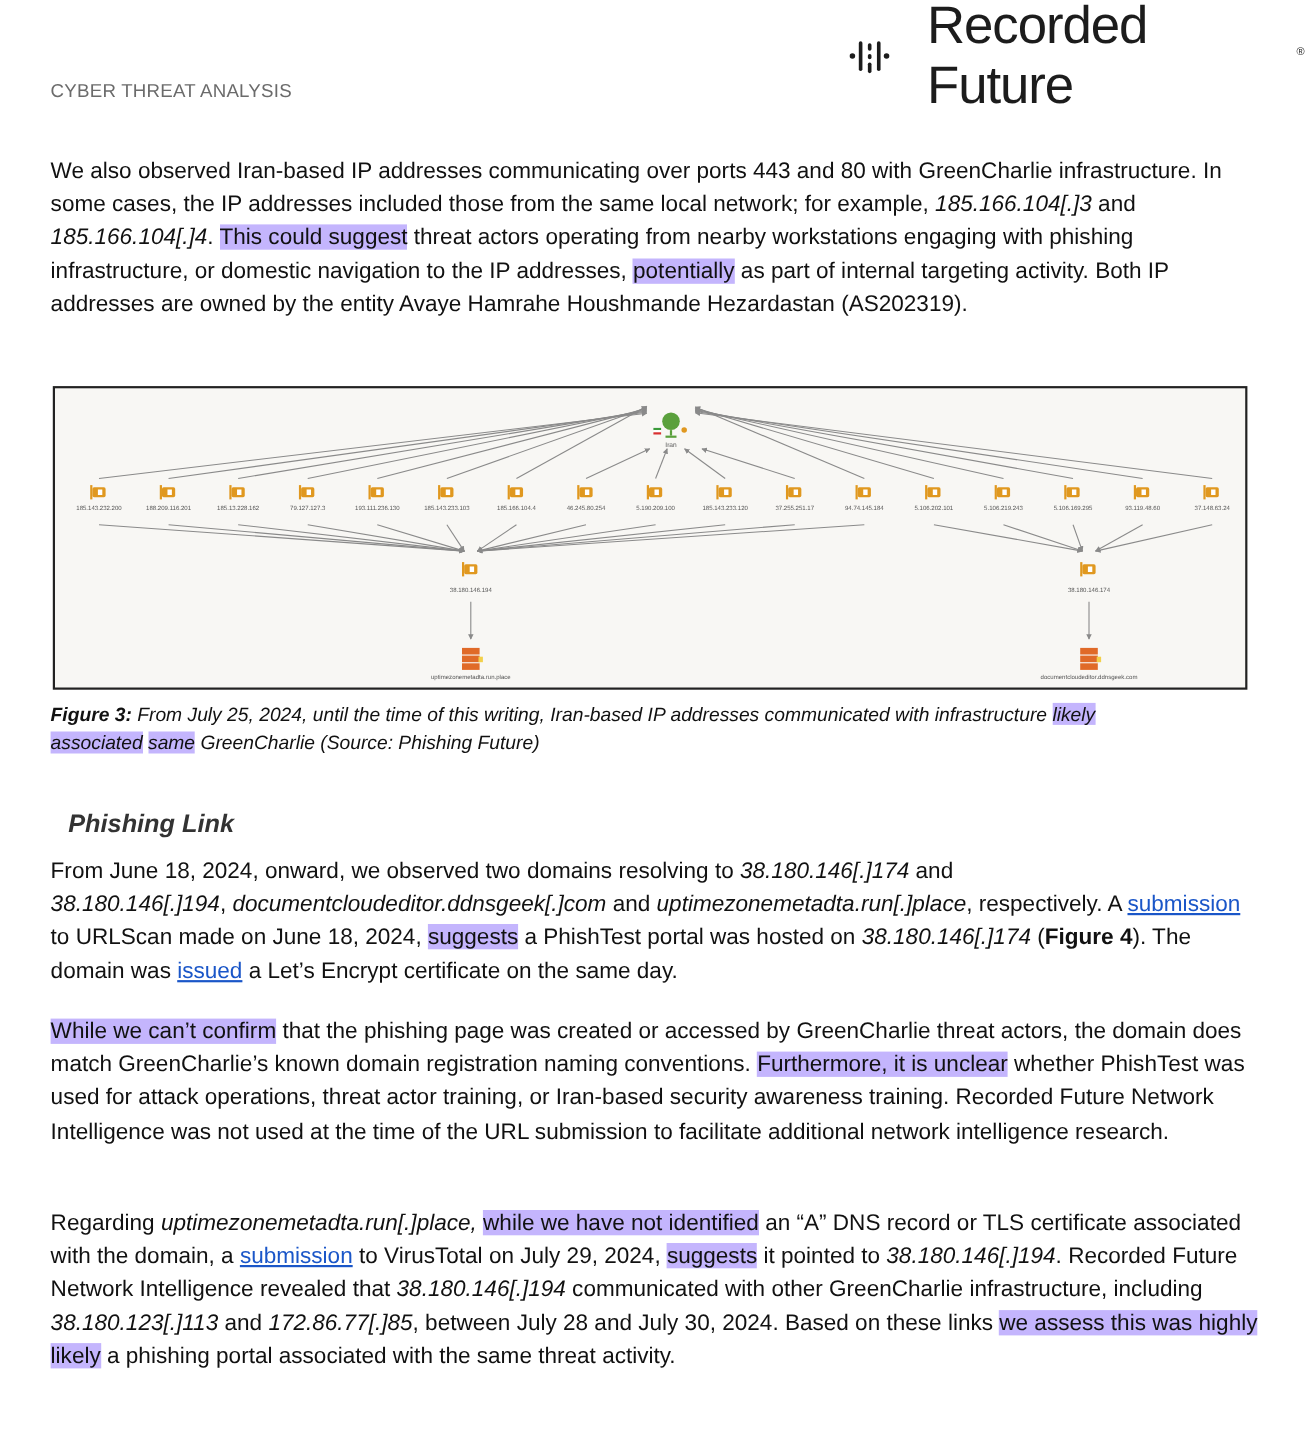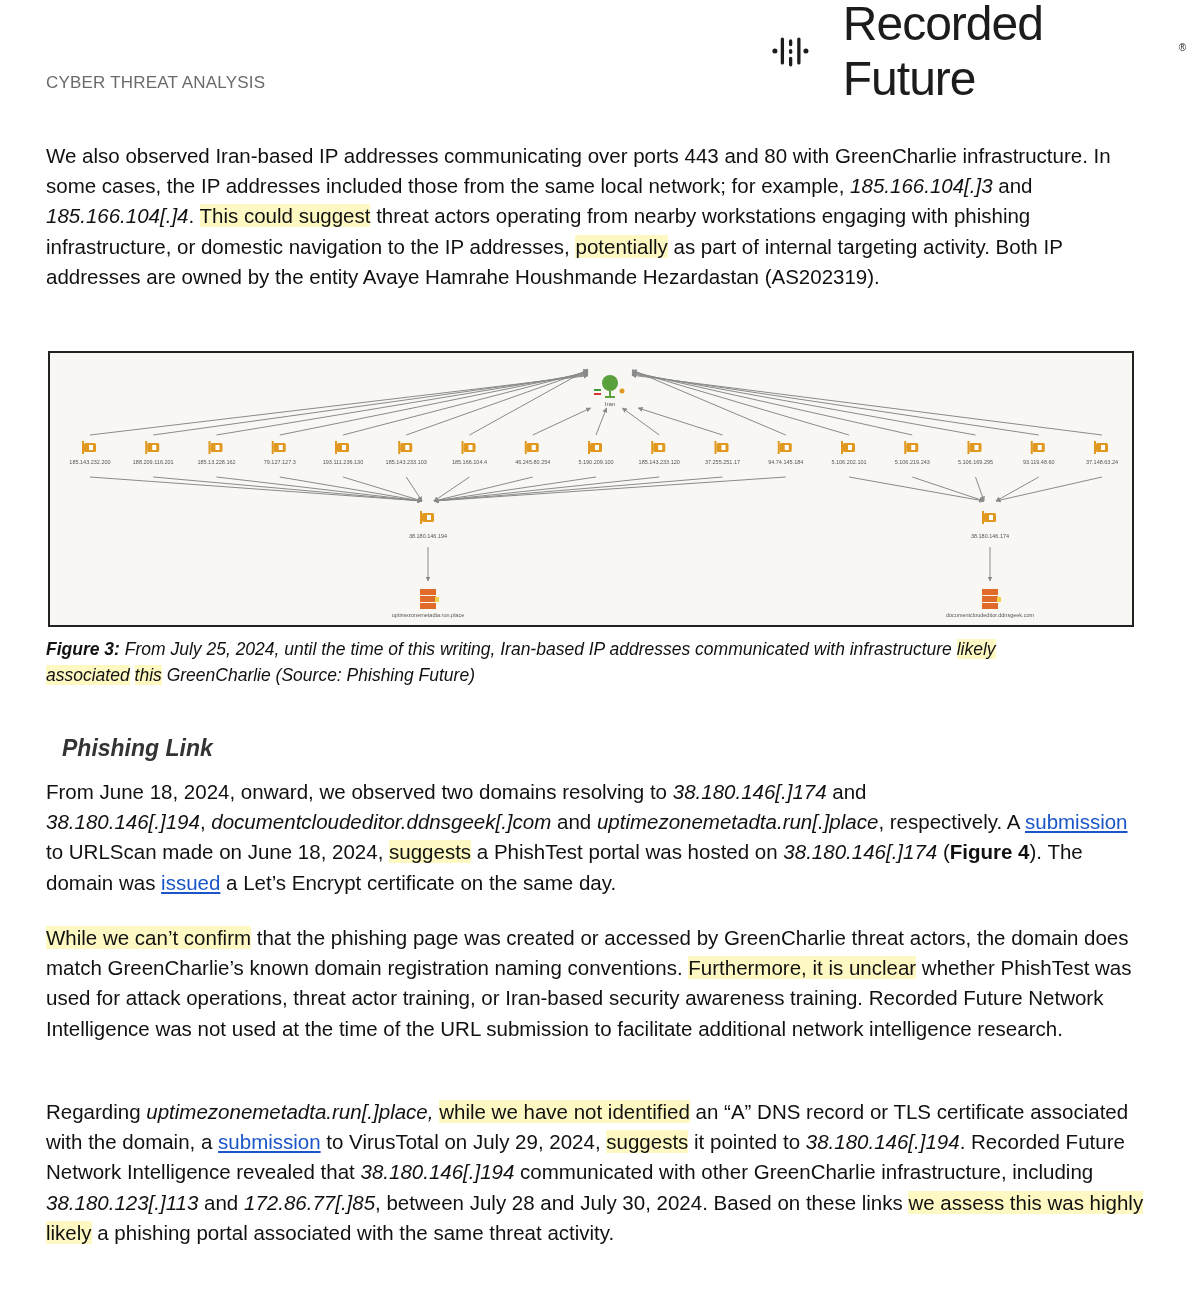--- a/index.html
+++ b/index.html
@@ -3,21 +3,21 @@
 <meta charset="utf-8">
 <style>
   html, body { margin:0; padding:0; background:#ffffff; }
   body { width:1186px; height:1310px; position:relative; overflow:hidden; font-family:"Liberation Sans", sans-serif; color:#111; }
   .header-label { position:absolute; left:46px; top:47px; font-size:17px; color:#6b6b6b; letter-spacing:0.2px;margin-top:26px; }
   .logo { position:absolute; left:772px; top:28px; height:46px; display:flex; align-items:center; }
   .logo-mark { width:40px; height:44px; position:relative; margin-right:4px; }
   .logo-text { font-size:48px; font-weight:normal; color:#1c1c1c; letter-spacing:-1px;margin-left:28px; }
   .logo-reg { font-size:10px; vertical-align:top; position:relative; top:-4px; margin-left:1px; color:#1c1c1c; }
   p.body { position:absolute; left:46px; width:1100px; margin:0; font-size:20.5px; line-height:30.2px; color:#111; }
-  .hl { background:#fef9c3; }
+  .hl { background:#c4b5fd; }
   .it { font-style:italic; }
   a.lnk { color:#1a56c8; }
   .figure { position:absolute; left:48px; top:351px; width:1086px; height:276px; border:2px solid #222; background:#f8f7f4; box-sizing:border-box; overflow:hidden; }
   .figure svg { position:absolute; left:0; top:0; }
   .caption { position:absolute; left:46px; top:636px; width:1090px; font-size:17.5px; line-height:26px; font-style:italic; color:#111; margin:0; }
   .caption b { font-style:italic; font-weight:bold;text-align:right; }
   h3.section { position:absolute; left:46px; top:719px; margin:16px; font-size:23px; font-weight:bold; font-style:italic; color:#333; }
 </style>
 </head>
 <body>
@@ -173,21 +173,21 @@
       <text x="940" y="185" font-size="5.5" text-anchor="middle" fill="#555" font-family="Liberation Sans, sans-serif">38.180.146.174</text>
       <line x1="940" y1="194" x2="940" y2="228" stroke="#8a8a8a" stroke-width="1" marker-end="url(#arr)"></line>
       <rect x="932" y="236" width="16" height="6" fill="#e06a28"></rect>
       <rect x="932" y="243" width="16" height="6" fill="#e06a28"></rect>
       <rect x="932" y="250" width="16" height="6" fill="#e06a28"></rect>
       <rect x="947" y="244" width="4" height="5" fill="#f2d04a"></rect>
       <text x="940" y="264" font-size="5.5" text-anchor="middle" fill="#555" font-family="Liberation Sans, sans-serif">documentcloudeditor.ddnsgeek.com</text>
     </svg>
 </div>
 
-<p class="caption"><b>Figure 3:</b><span> From July 25, 2024, until the time of this writing, Iran-based IP addresses communicated with infrastructure </span><span class="hl">likely</span><br><span class="hl">associated</span><span> </span><span class="hl">this</span><span> GreenCharlie (Source: Phishing Future)</span></p>
+<p class="caption"><b>Figure 3:</b><span> From July 25, 2024, until the time of this writing, Iran-based IP addresses communicated with infrastructure </span><span class="hl">likely</span><br><span class="hl">associated</span><span> </span><span class="hl">same</span><span> GreenCharlie (Source: Phishing Future)</span></p>
 
 <h3 class="section">Phishing Link</h3>
 
 <p class="body" style="top:777px;"><span>From June 18, 2024, onward, we observed two domains resolving to </span><span class="it">38.180.146[.]174</span><span> and </span><br><span class="it">38.180.146[.]194</span><span>, </span><span class="it">documentcloudeditor.ddnsgeek[.]com</span><span> and </span><span class="it">uptimezonemetadta.run[.]place</span><span>, respectively. A </span><a class="lnk" href="#">submission</a><span> to URLScan made on June 18, 2024, </span><span class="hl">suggests</span><span> a PhishTest portal was hosted on </span><span class="it">38.180.146[.]174</span><span> (</span><b>Figure 4</b><span>). The domain was </span><a class="lnk" href="#">issued</a><span> a Let’s Encrypt certificate on the same day.</span></p>
 
 <p class="body" style="top:923px;"><span class="hl">While we can’t confirm</span><span> that the phishing page was created or accessed by GreenCharlie threat actors, the domain does match GreenCharlie’s known domain registration naming conventions. </span><span class="hl">Furthermore, it is unclear</span><span> whether PhishTest was used for attack operations, threat actor training, or Iran-based security awareness training. Recorded Future Network Intelligence was not used at the time of the URL submission to facilitate additional network intelligence research.</span></p>
 
 <p class="body" style="top:1097px;"><span>Regarding </span><span class="it">uptimezonemetadta.run[.]place,</span><span> </span><span class="hl">while we have not identified</span><span> an “A” DNS record or TLS certificate associated with the domain, a </span><a class="lnk" href="#">submission</a><span> to VirusTotal on July 29, 2024, </span><span class="hl">suggests</span><span> it pointed to </span><span class="it">38.180.146[.]194</span><span>. Recorded Future Network Intelligence revealed that </span><span class="it">38.180.146[.]194</span><span> communicated with other GreenCharlie infrastructure, including </span><span class="it">38.180.123[.]113</span><span> and </span><span class="it">172.86.77[.]85</span><span>, between July 28 and July 30, 2024. Based on these links </span><span class="hl">we assess this was highly</span><span> </span><span class="hl">likely</span><span> a phishing portal associated with the same threat activity.</span></p>
 
 </body></html>

